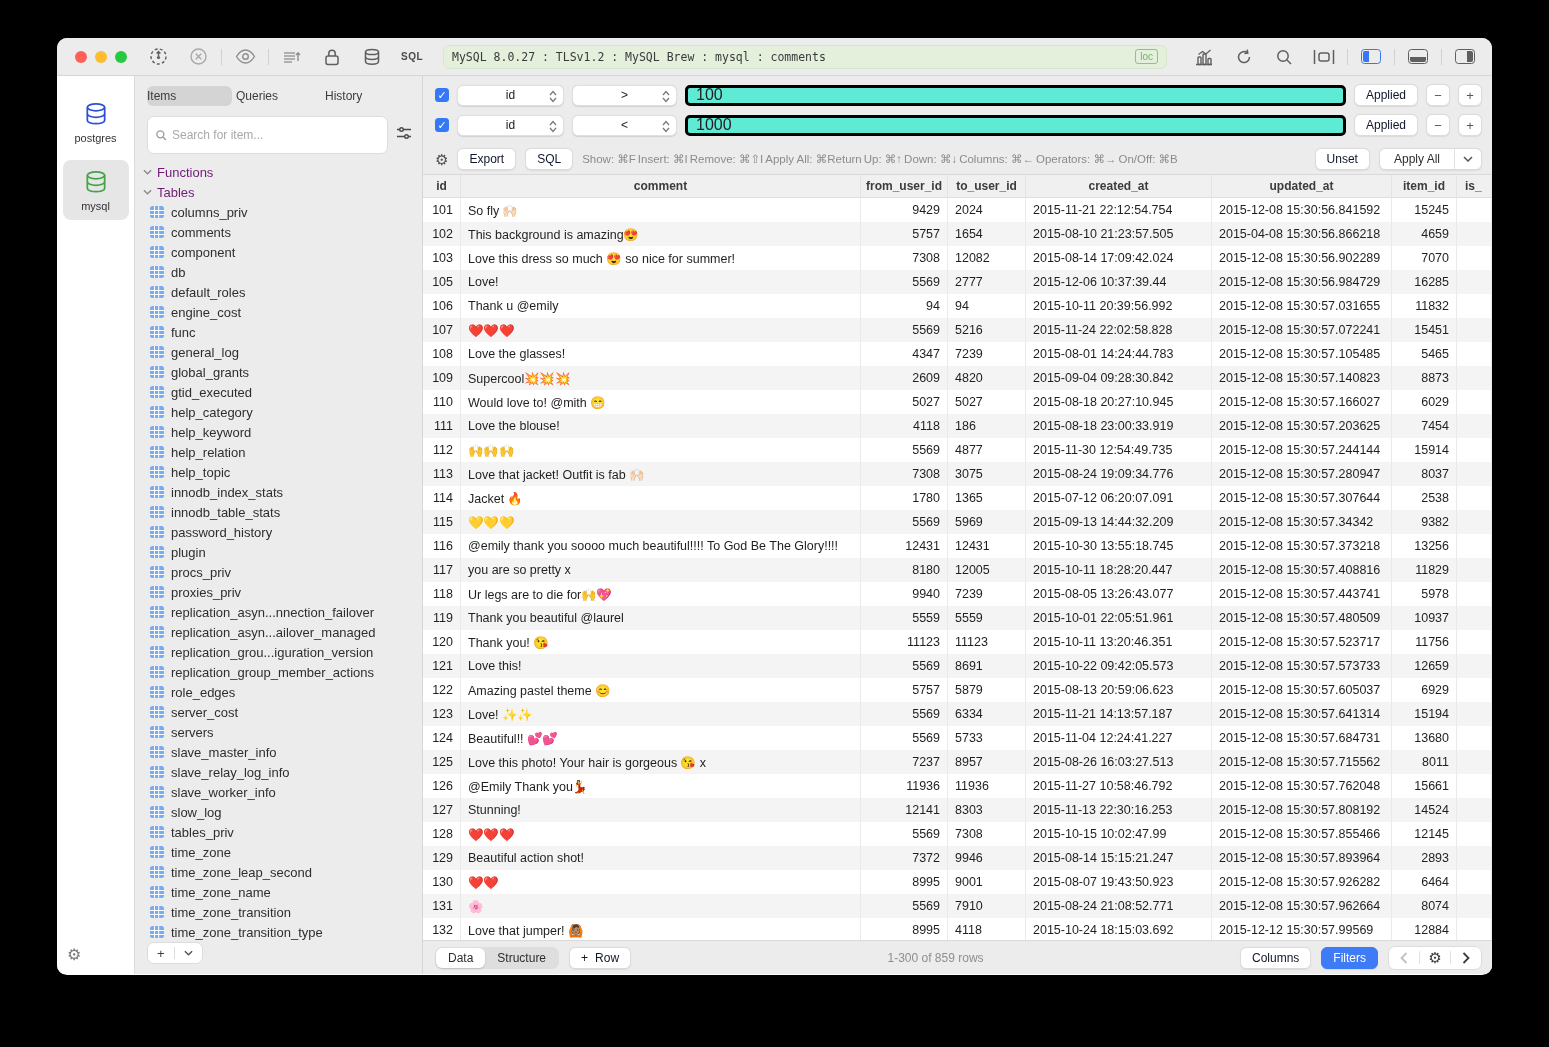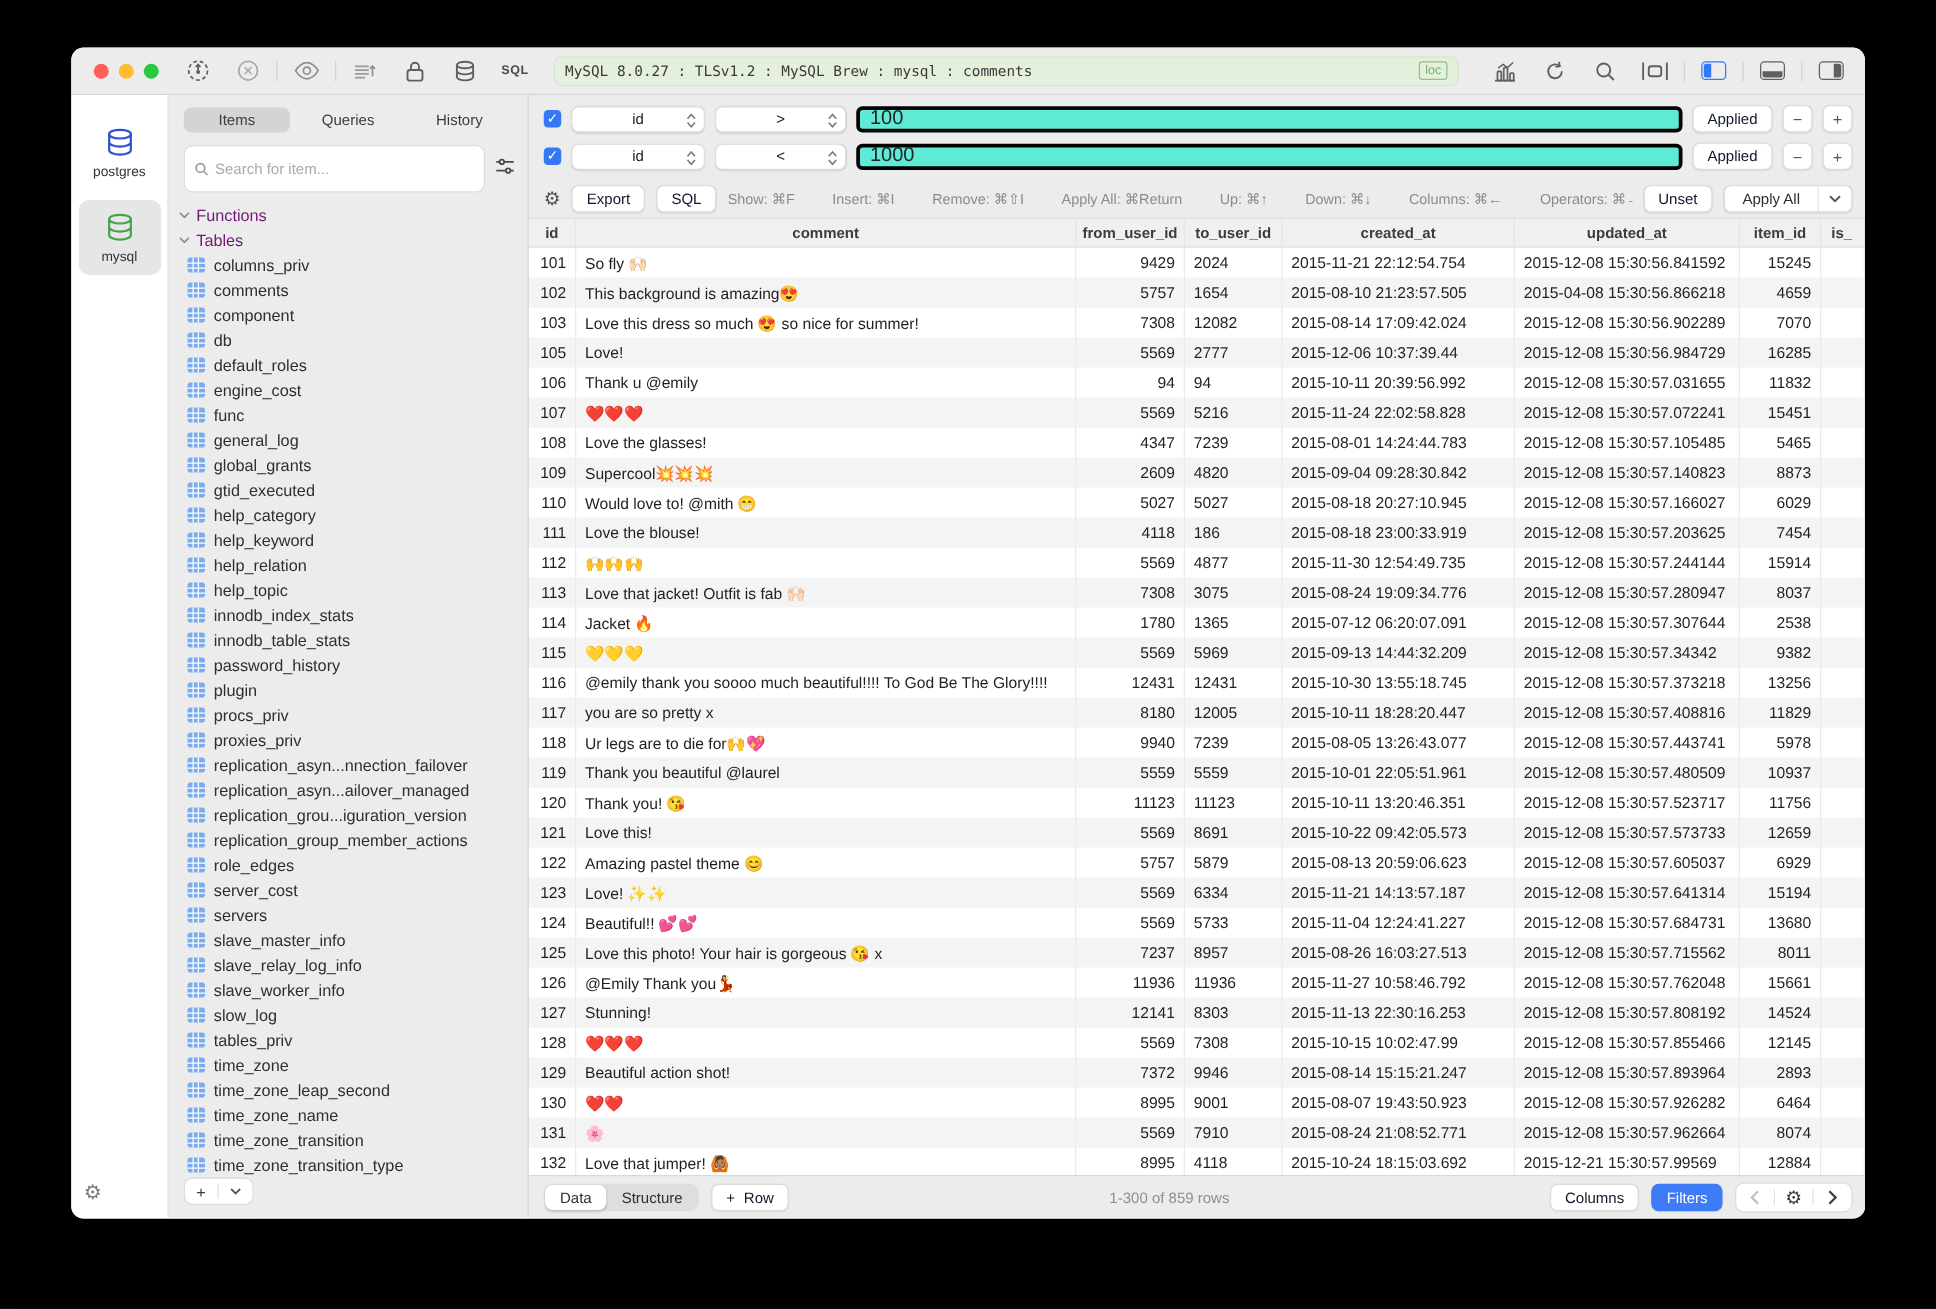--- a/index.html
+++ b/index.html
@@ -27,21 +27,21 @@
   .window-body { display:flex; height:898px; }
 
   .conn-sidebar { width:78px; background:#fff; border-right:1px solid #dcdbdb; position:relative; padding-top:16px; }
   .conn-item { width:66px; margin:0 auto 8px; border-radius:8px; padding:10px 0 8px; display:flex; flex-direction:column; align-items:center; gap:6px; cursor:default; }
   .conn-item.selected { background:#e7e6e6; }
   .conn-label { font-size:11px; color:#333; }
   .conn-footer { position:absolute; left:10px; bottom:10px; color:#7a7a7a; font-size:16px; }
 
   .items-sidebar { width:288px; background:#ececec; border-right:1px solid #d7d6d6; display:flex; flex-direction:column; position:relative; }
   .sidebar-tabs { display:flex; align-items:center; padding:10px 12px 6px; gap:4px; }
-  .sb-tab { flex:1; text-align:center; font-size:12px; color:#3c3c3c; padding:3px 0; border-radius:6px; }
+  .sb-tab { flex:1; text-align:left; font-size:12px; color:#3c3c3c; padding:3px 0; border-radius:6px; }
   .sb-tab.active { background:#d5d4d4; }
   .search-row { display:flex; align-items:center; padding:4px 10px 6px 12px; gap:8px; }
   .search-box { flex:1; height:22px; background:#fff; border:1px solid #ddd; border-radius:7px; display:flex; align-items:center; padding:18px 7px; gap:5px; }
   .search-box .ph { font-size:12px; color:#a9a9a9; }
   .tune-ico { color:#4a4a4a; }
   .tree { flex:1; overflow:hidden; padding-top:2px; }
   .tree-group { display:flex; align-items:center; gap:5px; height:20px; padding-left:8px; font-size:13px; color:#701a75; }
   .tree-item { display:flex; align-items:center; gap:7px; height:20px; padding-left:15px; font-size:13px; color:#2e2e2e; white-space:nowrap; }
   .tbl-ico { width:14px; height:12px; border-radius:2.5px; background:#79abef; position:relative; flex:none; }
   .tbl-ico:before { content:""; position:absolute; left:0; right:0; top:3.5px; height:1.3px; background:#fff; box-shadow:0 4px 0 #fff; }
@@ -57,21 +57,21 @@
   .filter-row { display:flex; align-items:center; gap:8px; height:22px; margin-bottom:8px; }
   .cb { width:14px; height:14px; border-radius:3.5px; background:#3478f6; color:#fff; font-size:11px; line-height:14px; text-align:center; flex:none; }
   .popup { width:107px; height:21px; background:#fff; border:1px solid #e0e0e0; border-radius:6px; box-shadow:0 .5px 1px rgba(0,0,0,.12); display:flex; align-items:center; justify-content:center; position:relative; font-size:12px; color:#222; flex:none; }
   .popup.op { width:105px; }
   .popup .arrows { position:absolute; right:6px; top:4px; }
   .filter-value { flex:1; height:21px; background:#5eead4; border:3px solid #000000; border-radius:5px; font-size:16px; color:#222; display:flex; align-items:center; padding:0 8px; }
   .btn { background:#fff; border:1px solid #dcdcdc; border-radius:6px; height:22px; font-size:12px; color:#0f172a; display:flex; align-items:center; justify-content:center; padding:0 11px; box-shadow:0 .5px 1px rgba(0,0,0,.08); flex:none; }
   .btn.small { width:24px; padding:0; font-size:13px; color:#555; }
   .filter-toolbar { display:flex; align-items:center; gap:9px; height:30px; padding-bottom:4px; }
   .gear { color:#4f4f4f; font-size:15px; line-height:1; }
-  .shortcuts { display:flex; gap:30px; font-size:11.5px; color:#8b8b8b; white-space:nowrap; overflow:hidden; flex:1; }
+  .shortcuts { display:flex; gap:2px; font-size:11.5px; color:#8b8b8b; white-space:nowrap; overflow:hidden; flex:1; }
   .applyall { display:flex; align-items:center; background:#fff; border:1px solid #dcdcdc; border-radius:6px; height:22px; box-shadow:0 .5px 1px rgba(0,0,0,.08); }
   .applyall .lbl { padding:0 14px; font-size:12px; color:#2e2e2e; }
   .applyall .dd { border-left:1px solid #e3e3e3; padding:0 8px; display:flex; align-items:center; height:100%; color:#555; }
 
   
   .grid { flex:1; background:#fff; overflow:hidden; display:flex; flex-direction:column; border-top:1px solid #d9d9d9; }
   .grid-header, .grid-row { display:grid; grid-template-columns:38px 400px 87px 78px 186px 180px 65px 1fr; }
   .grid-header { height:23px; background:#f0f0f0; border-bottom:1px solid #dedede; flex:none; }
   .grid-header .hc { font-size:12px; font-weight:700; color:#3c3c3c; display:flex; align-items:center; justify-content:center; border-right:1px solid #e4e4e4; overflow:hidden; white-space:nowrap; }
   .grid-header .hc.left { justify-content:flex-start; padding-left:8px; }
@@ -799,21 +799,21 @@
               <span class="c l">2015-12-08 15:30:57.962664</span>
               <span class="c r">8074</span>
               <span class="c l"></span>
             </div>
             <div class="grid-row">
               <span class="c r">132</span>
               <span class="c l">Love that jumper! 🙆🏽</span>
               <span class="c r">8995</span>
               <span class="c l">4118</span>
               <span class="c l">2015-10-24 18:15:03.692</span>
-              <span class="c l">2015-12-21 15:30:57.99569</span>
+              <span class="c l">2015-12-12 15:30:57.99569</span>
               <span class="c r">12884</span>
               <span class="c l"></span>
             </div>
           </div>
       </div>
 
       <div class="status-bar">
         <div class="segmented" id="view-tabs">
             <span class="seg active">Data</span>
             <span class="seg">Structure</span>

